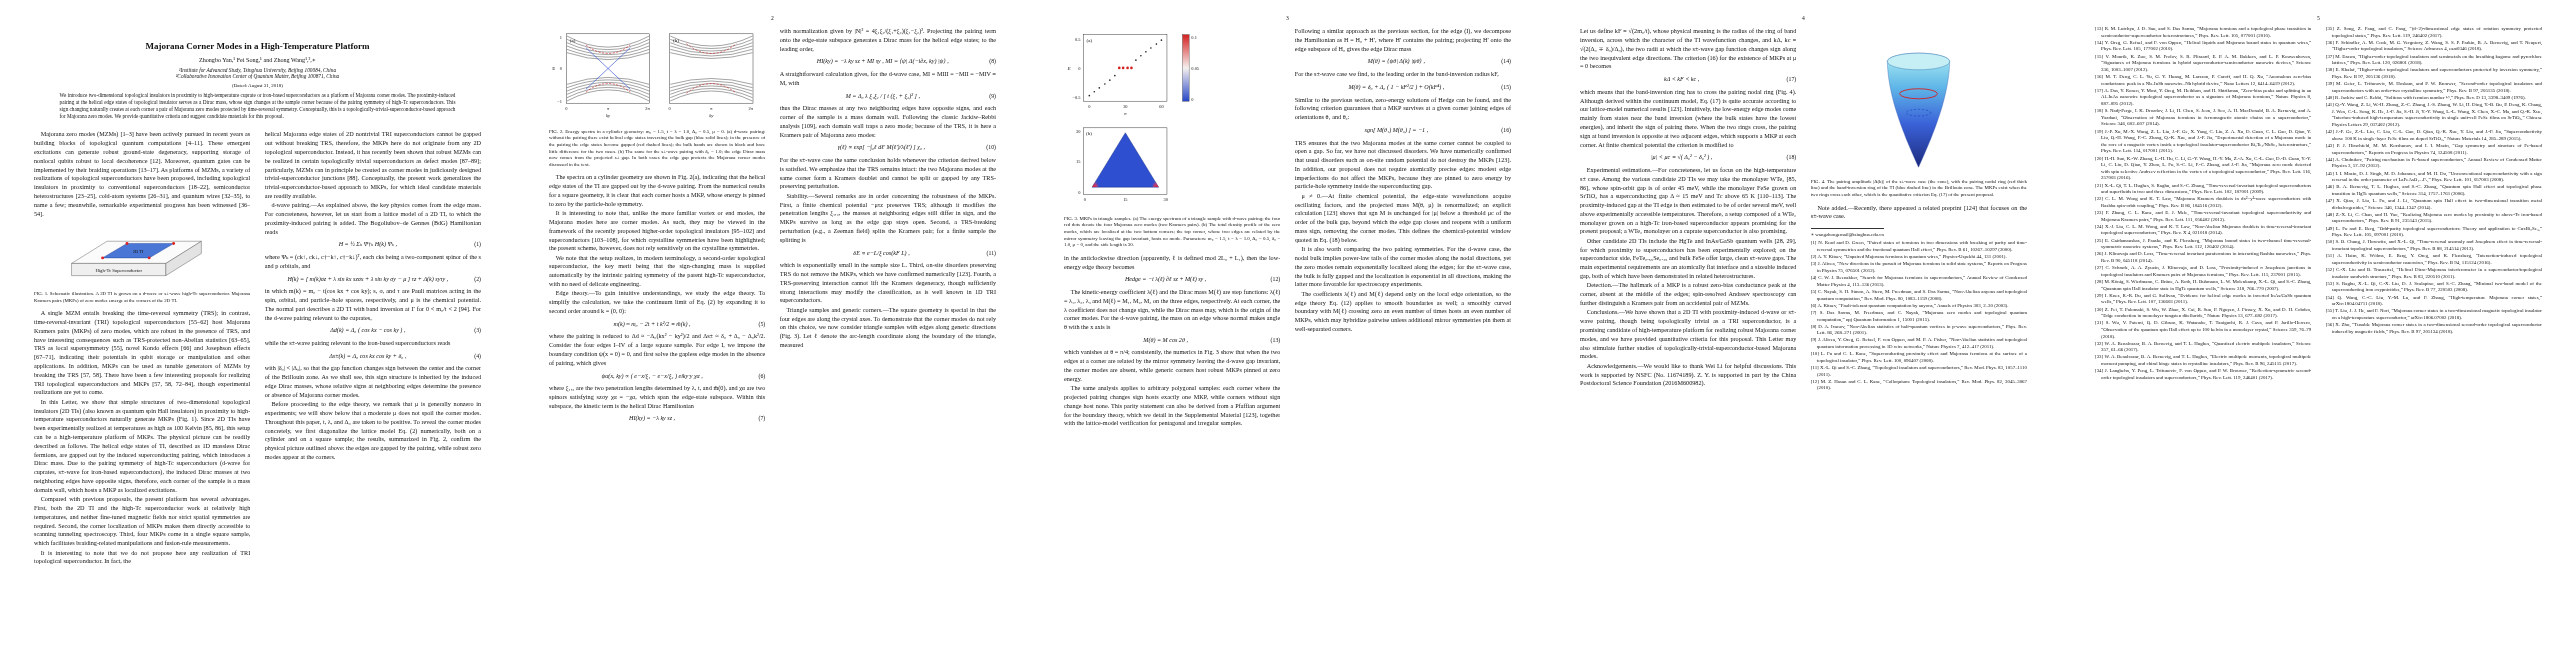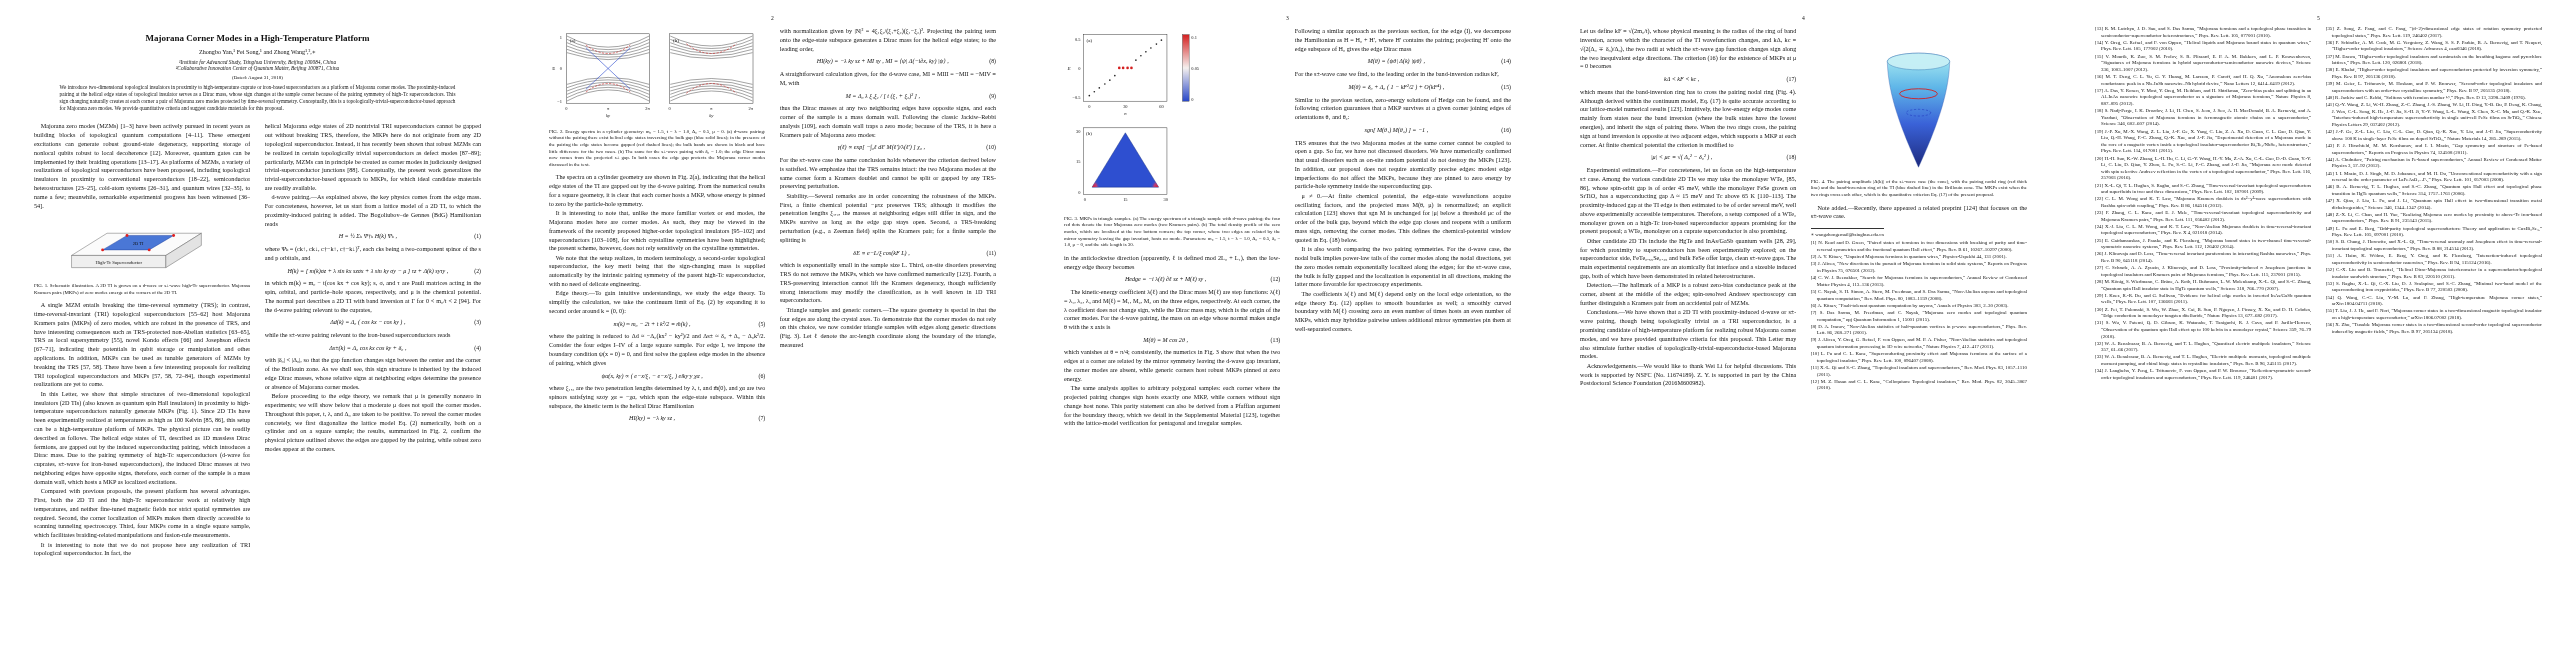--- a/index.html
+++ b/index.html
@@ -3,21 +3,21 @@
 <meta charset="utf-8">
 <style>
   html,body{margin:0;padding:0;background:#ffffff;}
   .canvas{position:relative;width:2576px;height:667px;background:#fff;overflow:hidden;
           font-family:"Liberation Serif","DejaVu Serif",serif;color:#111;}
   .arxiv-stamp{position:absolute;left:9px;top:582px;transform:rotate(-90deg);transform-origin:0 0;
           font-family:"Liberation Sans",sans-serif;font-size:14px;letter-spacing:0.3px;color:#333;white-space:nowrap;}
   .page{position:absolute;top:0;width:515px;height:667px;background:#fff;overflow:hidden;}
   .pg1{left:0}.pg2{left:515px}.pg3{left:1030px}.pg4{left:1546px}.pg5{left:2061px}
   .inner{padding:14.5px 34px 0 34px;}
-  .pg1 .inner{padding-top:25px;}
+  .pg1 .inner{padding-top:33px;}
   .pagenum{text-align:center;font-size:5.6px;margin-bottom:5.6px;}
   .title{text-align:center;font-size:9px;font-weight:bold;margin:7.8px 16.7px 5.6px;}
   .authors{text-align:center;font-size:6.1px;margin-bottom:3.3px;}
   .affil{text-align:center;font-size:5.3px;font-style:italic;line-height:6.7px;}
   .dated{text-align:center;font-size:5px;margin:2.8px 0 4.4px;}
   .abstract{margin:4.4px 25.6px 9px;font-size:5.2px;line-height:7px;text-align:justify;}
   .cols{display:flex;gap:14.5px;}
   .col{flex:1;min-width:0;overflow:hidden;font-size:6.2px;line-height:8.8px;text-align:justify;}
   .pg1 .cols{height:499px;}
   .tall .cols{height:611px;}

